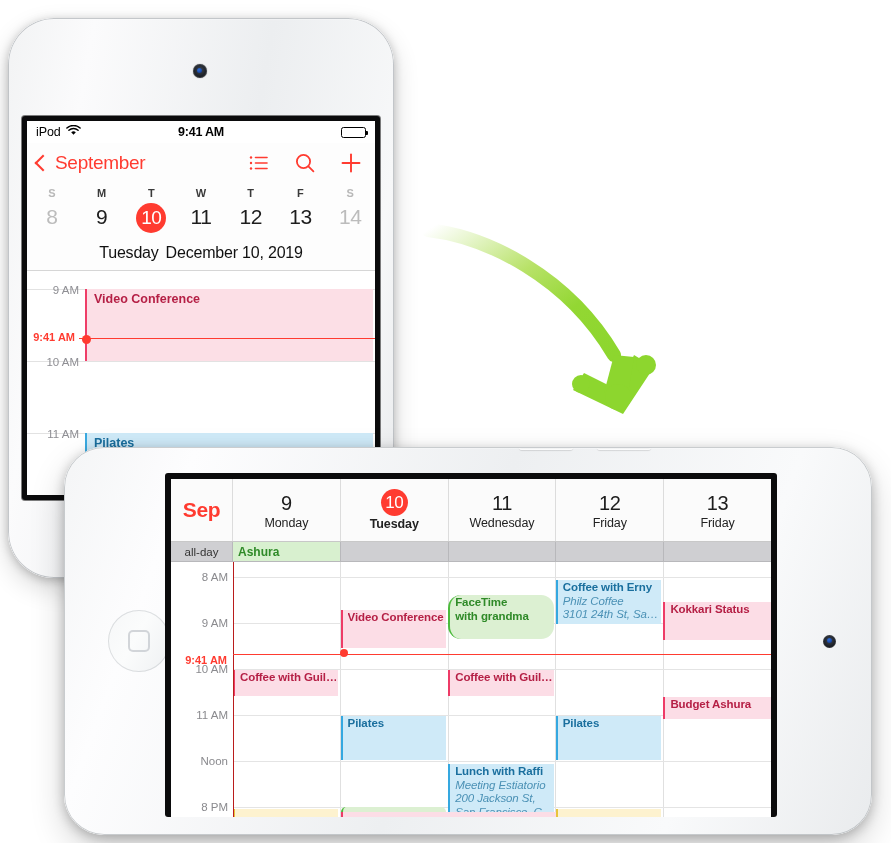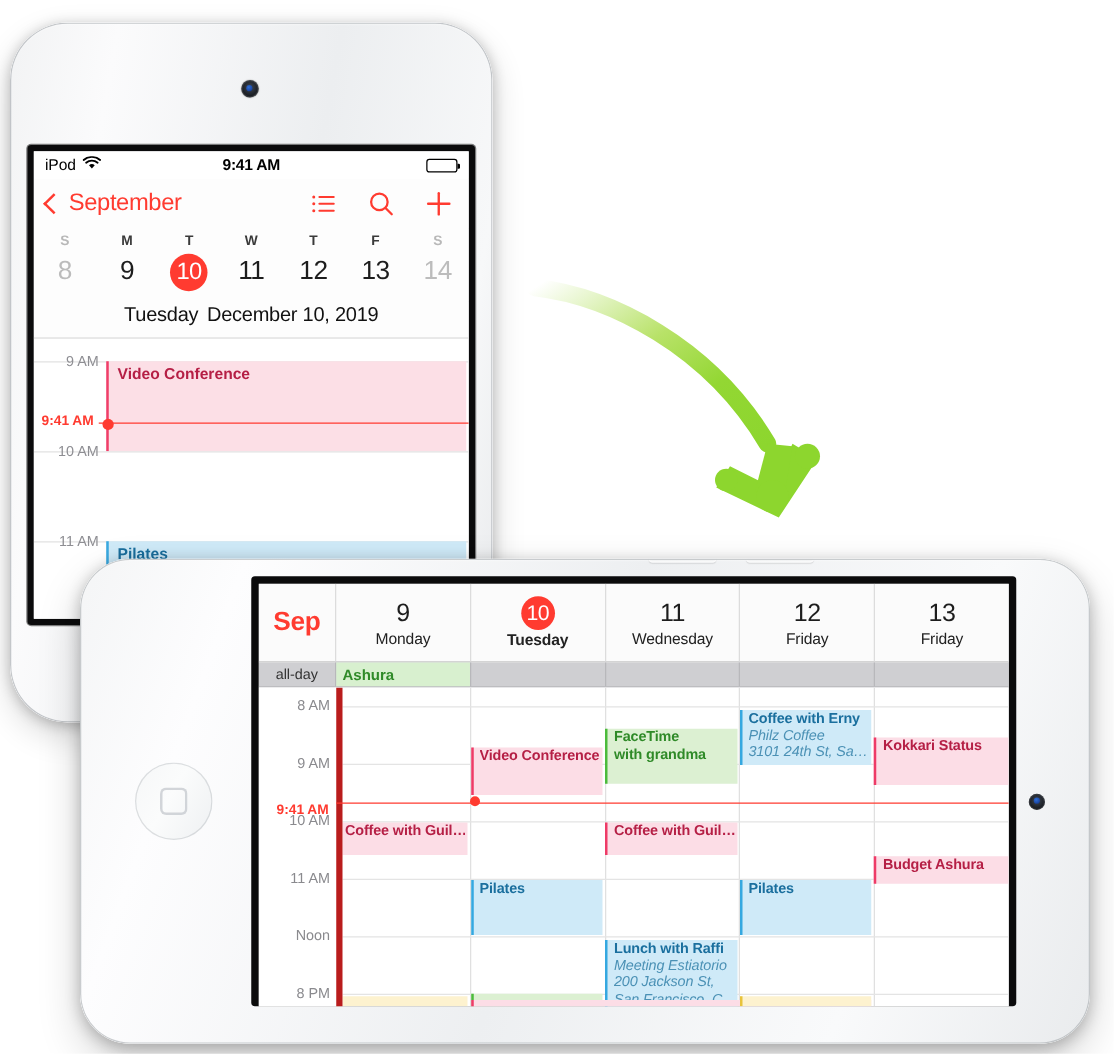--- a/index.html
+++ b/index.html
@@ -320,26 +320,25 @@
   #ipad-camera::after {
     content: "";
     position: absolute;
     left: 3.5px; top: 3.5px;
     width: 5px; height: 5px;
     border-radius: 50%;
     background: radial-gradient(circle at 40% 35%, #2f6fd6 0%, #1b49a8 60%, #0d2a6b 100%);
   }
   #ipad-screen-frame {
     position: absolute;
-    left: 101px; top: 14px;
+    left: 101px; top: 26px;
     width: 612px; height: 344px;
     background: #0b0b0c;
     border-radius: 3px;
     overflow: hidden;
-    margin-left: 36px;
   }
   #ipad-screen {
     position: absolute;
     left: 6px; top: 6px;
     width: 600px; height: 348px;
     background: #ffffff;
     overflow: hidden;
   }
 
   
@@ -442,21 +441,21 @@
   .ipad-grid {
     position: relative;
     height: 266px;
     overflow: hidden;
     background: #fff;
   }
   .ig-gutter {
     position: absolute;
     left: 0; top: 0; bottom: 0;
     width: 62px;
-    border-right: 5px solid #b91c1c;
+    border-right: 1px solid #b91c1c;
     background: #fff;
     z-index: 3;
   }
   .ig-hourlabel {
     position: absolute;
     right: 5px;
     font-size: 11.5px;
     color: #8a8a8e;
     transform: translateY(-50%);
     white-space: nowrap;
@@ -501,21 +500,21 @@
     font-size: 11.5px;
     white-space: nowrap;
     overflow: hidden;
     letter-spacing: -0.1px;
   }
   .c-pink { background: #fcdde6; border-left-color: #ee3b67; }
   .c-pink .t { color: #b51f45; }
   .c-blue { background: #cfeaf8; border-left-color: #35a8e0; }
   .c-blue .t { color: #1a6f9e; }
   .c-blue .s { color: #4b91b5; font-style: italic; }
-  .c-green { background: #dcf0d2; border-left-color: #4cbb3c; }
+  .c-green { background: #dcf0d2; border-left-color: #4cbb3c; border-radius: 13px; }
   .c-green .t { color: #2f8a28; }
   .c-yellow { background: #fdf2cf; border-left-color: #e8c33c; }
 
   .ig-now {
     position: absolute;
     left: 62px; right: 0;
     height: 0;
     border-top: 1.5px solid #FF3B30;
     z-index: 8;
   }

